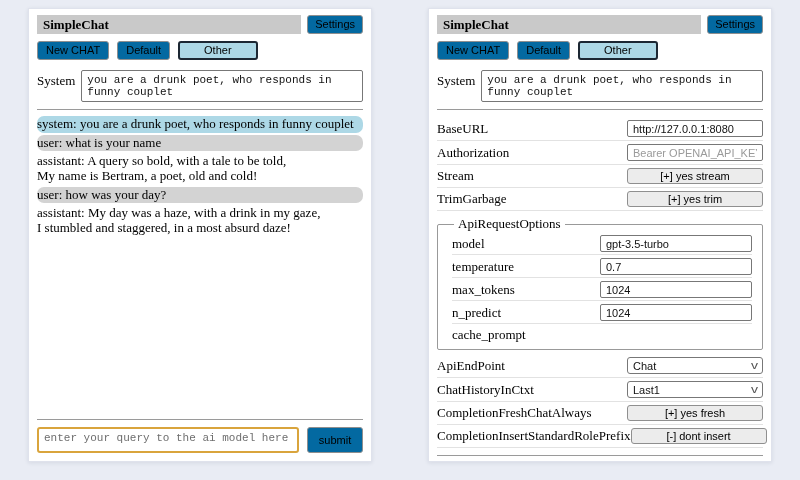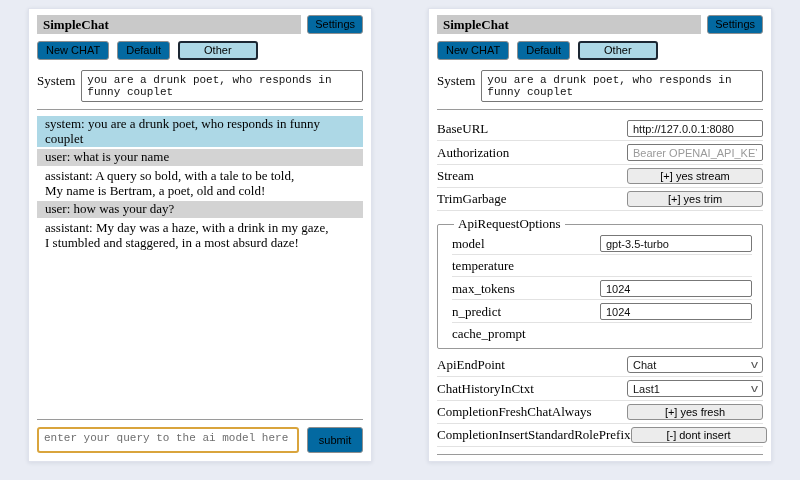--- a/index.html
+++ b/index.html
@@ -49,21 +49,21 @@
     flex:1;height:24px;
     font-family:"Liberation Mono", monospace;
     font-size:11px;color:#111;
     border:1px solid #777;border-radius:2px;
     padding:3px 5px;resize:none;outline:none;
     box-sizing:content-box;
   }
   hr.sep{border:none;border-top:1px solid #9a9a9a;margin:7px 0 5px 0;width:100%;}
   
   .messages{flex:0 0 auto;font-size:13px;margin-top:1px;}
-  .msg{padding:1px 8px;margin-bottom:2px;white-space:pre-line;line-height:1.13;}
+  .msg{padding:1px 0;margin-bottom:2px;white-space:pre-line;line-height:1.13;border-radius:7px;}
   .msg.system{background:#add8e6;}
   .msg.user{background:#d3d3d3;}
   .spacer{flex:1 1 auto;}
   
   .query-row{display:flex;gap:8px;align-items:stretch;flex:0 0 auto;margin-top:2px;}
   .query-input{
     flex:1;height:26px;box-sizing:border-box;
     font-family:"Liberation Mono", monospace;
     font-size:11px;color:#333;
     border:1px solid #8f8f8f;border-radius:3px;
@@ -178,20 +178,21 @@
       </div>
 
       <fieldset class="aro">
         <legend>ApiRequestOptions</legend>
         <div class="set-row">
           <span class="set-label">model</span>
           <input class="ctl" spellcheck="false" value="gpt-3.5-turbo" style="">
         </div>
         <div class="set-row">
           <span class="set-label">temperature</span>
+          <input class="ctl" spellcheck="false" value="0.7" style="">
         </div>
         <div class="set-row">
           <span class="set-label">max_tokens</span>
           <input class="ctl" spellcheck="false" value="1024" style="">
         </div>
         <div class="set-row">
           <span class="set-label">n_predict</span>
           <input class="ctl" spellcheck="false" value="1024" style="">
         </div>
         <div class="set-row" style="border-bottom:none;">

